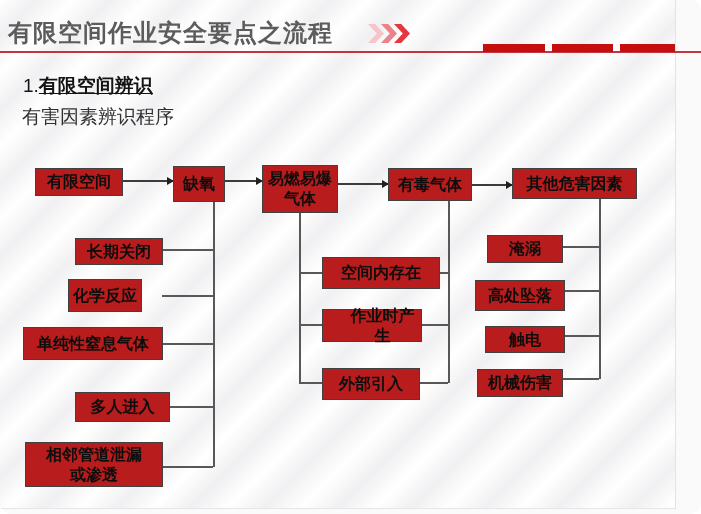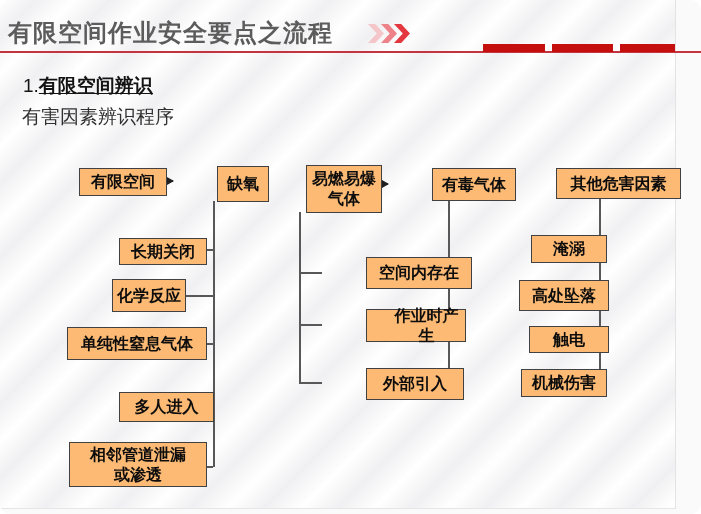--- a/index.html
+++ b/index.html
@@ -21,24 +21,24 @@
   .chev.c1{background:#f5c6c9;}
   .chev.c2{background:#ee8289;}
   .chev.c3{background:#e43841;}
   .title-underline{position:absolute;left:0;top:51px;width:701px;height:1.5px;background:#c4343e;z-index:2;}
   .red-bar{position:absolute;top:44px;height:8px;background:#c50f0f;z-index:3;}
   .sec-heading{position:absolute;left:23px;top:73px;font-size:19px;color:#141414;z-index:3;}
   .sec-heading .num{font-weight:400;}
   .sec-heading .txt{font-weight:700;text-decoration:underline;}
   .sec-sub{position:absolute;left:22px;top:104px;font-size:19px;font-weight:400;color:#303030;z-index:3;}
   .fbox{
-    position:absolute;box-sizing:border-box;background:#fdba74;
+    position:absolute;box-sizing:border-box;background:#b91c1c;
     border:1.5px solid #414141;display:flex;align-items:center;justify-content:center;
     font-size:16px;font-weight:700;color:#0d0d0d;text-align:center;
-    line-height:1.25;white-space:pre-line;z-index:2;margin-left:44px;
+    line-height:1.25;white-space:pre-line;z-index:2;
   }
   .hline{position:absolute;height:1.5px;background:#585858;z-index:1;}
   .vline{position:absolute;width:1.5px;background:#585858;z-index:1;}
   .arrow{position:absolute;height:1.5px;background:#3c3c3c;z-index:1;}
   .arrow::after{
     content:"";position:absolute;right:-1px;top:-3.3px;width:0;height:0;
     border-left:7px solid #202020;border-top:4px solid transparent;border-bottom:4px solid transparent;
   }
 </style>
 </head>
@@ -98,21 +98,21 @@
   <div class="fbox" style="left:388px;top:168px;width:84px;height:33px;">有毒气体</div>
   <div class="fbox" style="left:512px;top:168px;width:125px;height:31px;">其他危害因素</div>
 
   <div class="fbox" style="left:75px;top:238px;width:88px;height:27px;">长期关闭</div>
   <div class="fbox" style="left:68px;top:279px;width:74px;height:33px;">化学反应</div>
   <div class="fbox" style="left:23px;top:327px;width:140px;height:33px;">单纯性窒息气体</div>
   <div class="fbox" style="left:75px;top:392px;width:95px;height:30px;">多人进入</div>
   <div class="fbox" style="left:25px;top:442px;width:138px;height:45px;">相邻管道泄漏
 或渗透</div>
 
-  <div class="fbox" style="left:322px;top:257px;width:106px;height:32px;">空间内存在</div>
+  <div class="fbox" style="left:322px;top:257px;width:118px;height:32px;">空间内存在</div>
   <div class="fbox" style="left:322px;top:309px;width:100px;height:33px;padding-left:21px;">作业时产生</div>
   <div class="fbox" style="left:322px;top:368px;width:98px;height:32px;">外部引入</div>
 
   <div class="fbox" style="left:487px;top:235px;width:76px;height:28px;">淹溺</div>
   <div class="fbox" style="left:475px;top:280px;width:90px;height:31px;">高处坠落</div>
   <div class="fbox" style="left:485px;top:326px;width:80px;height:27px;">触电</div>
   <div class="fbox" style="left:477px;top:369px;width:86px;height:28px;">机械伤害</div>
 </div>
 
 </body></html>

